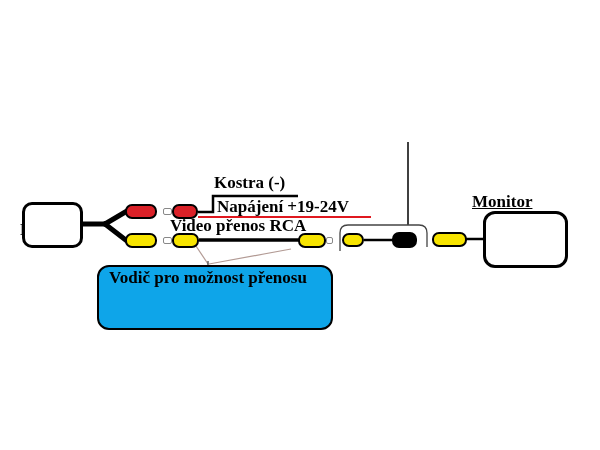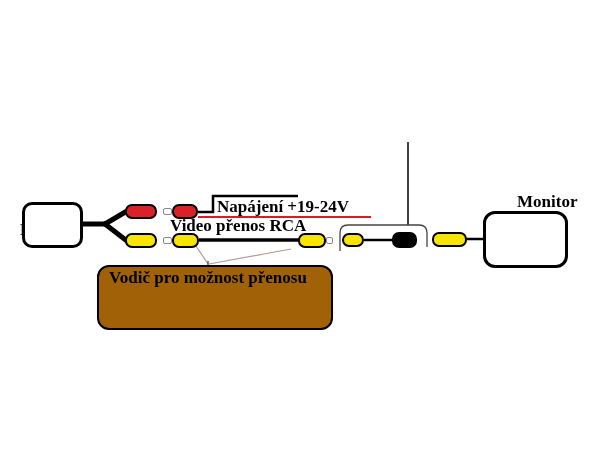--- a/index.html
+++ b/index.html
@@ -14,21 +14,21 @@
   .camera-box{left:22px;top:202px;width:55px;height:40px;border-radius:10px;}
   .monitor-box{left:483px;top:211px;width:79px;height:51px;border-radius:12px;}
   .connector{position:absolute;border:2px solid #000;border-radius:7px;box-sizing:border-box;}
   .tip{position:absolute;background:#fff;border:1px solid #888;border-radius:2px;box-sizing:border-box;}
   .red{background:#da2128;}
   .yellow{background:#f7e400;}
   .blackc{background:#000;}
   .note-block{position:absolute;left:353px;top:62px;font-size:15.5px;line-height:20px;}
   .callout{
     position:absolute;left:97px;top:265px;width:236px;height:65px;
-    border:2px solid #000;border-radius:12px;background:#a16207;box-sizing:border-box;
+    border:2px solid #000;border-radius:12px;background:#0ea5e9;box-sizing:border-box;
   }
   .callout-text{position:absolute;left:10px;top:1px;font-size:17px;line-height:20px;white-space:nowrap;}
 </style>
 </head>
 <body>
 
 <div class="canvas">
 
   <svg class="wires" viewBox="0 0 600 450" xmlns="http://www.w3.org/2000/svg">
     <path d="M83,224 H106" stroke="#000" stroke-width="5" fill="none"></path>
@@ -42,23 +42,24 @@
     <path d="M408,142 V225" stroke="#000" stroke-width="1.5" fill="none"></path>
     <path d="M340,251 V233 Q340,225 348,225 H419 Q427,225 427,233 V247" stroke="#444" stroke-width="1.3" fill="none"></path>
     <path d="M196,246 L208,264" stroke="#b29a94" stroke-width="1.2" fill="none"></path>
     <path d="M291,249 L209,264" stroke="#b29a94" stroke-width="1.2" fill="none"></path>
     <path d="M208,261 V266" stroke="#555" stroke-width="1.4" fill="none"></path>
   </svg>
 
   <div class="lbl lbl-17" style="left:20px;top:182px;margin-top:39px;">Kamera</div>
   <div class="box camera-box"></div>
 
-  <div class="lbl lbl-17" style="left:517px;top:193px;">Monitor</div>
+  <div class="lbl lbl-17" style="left:472px;top:193px;text-decoration:underline;">Monitor</div>
   <div class="box monitor-box"></div>
 
+  <div class="lbl lbl-17" style="left:214px;top:174px;">Kostra (-)</div>
   <div class="lbl lbl-17" style="left:217px;top:198px;">Napájení +19-24V</div>
   <div class="lbl lbl-17" style="left:170px;top:217px;">Video přenos RCA</div>
 
   <div class="connector red" style="left:125px;top:204px;width:32px;height:15px;"></div>
   <div class="tip" style="left:163px;top:208px;width:9px;height:7px;"></div>
   <div class="connector red" style="left:172px;top:204px;width:26px;height:15px;"></div>
 
   <div class="connector yellow" style="left:125px;top:233px;width:32px;height:15px;"></div>
   <div class="tip" style="left:163px;top:237px;width:9px;height:7px;"></div>
   <div class="connector yellow" style="left:172px;top:233px;width:27px;height:15px;"></div>

